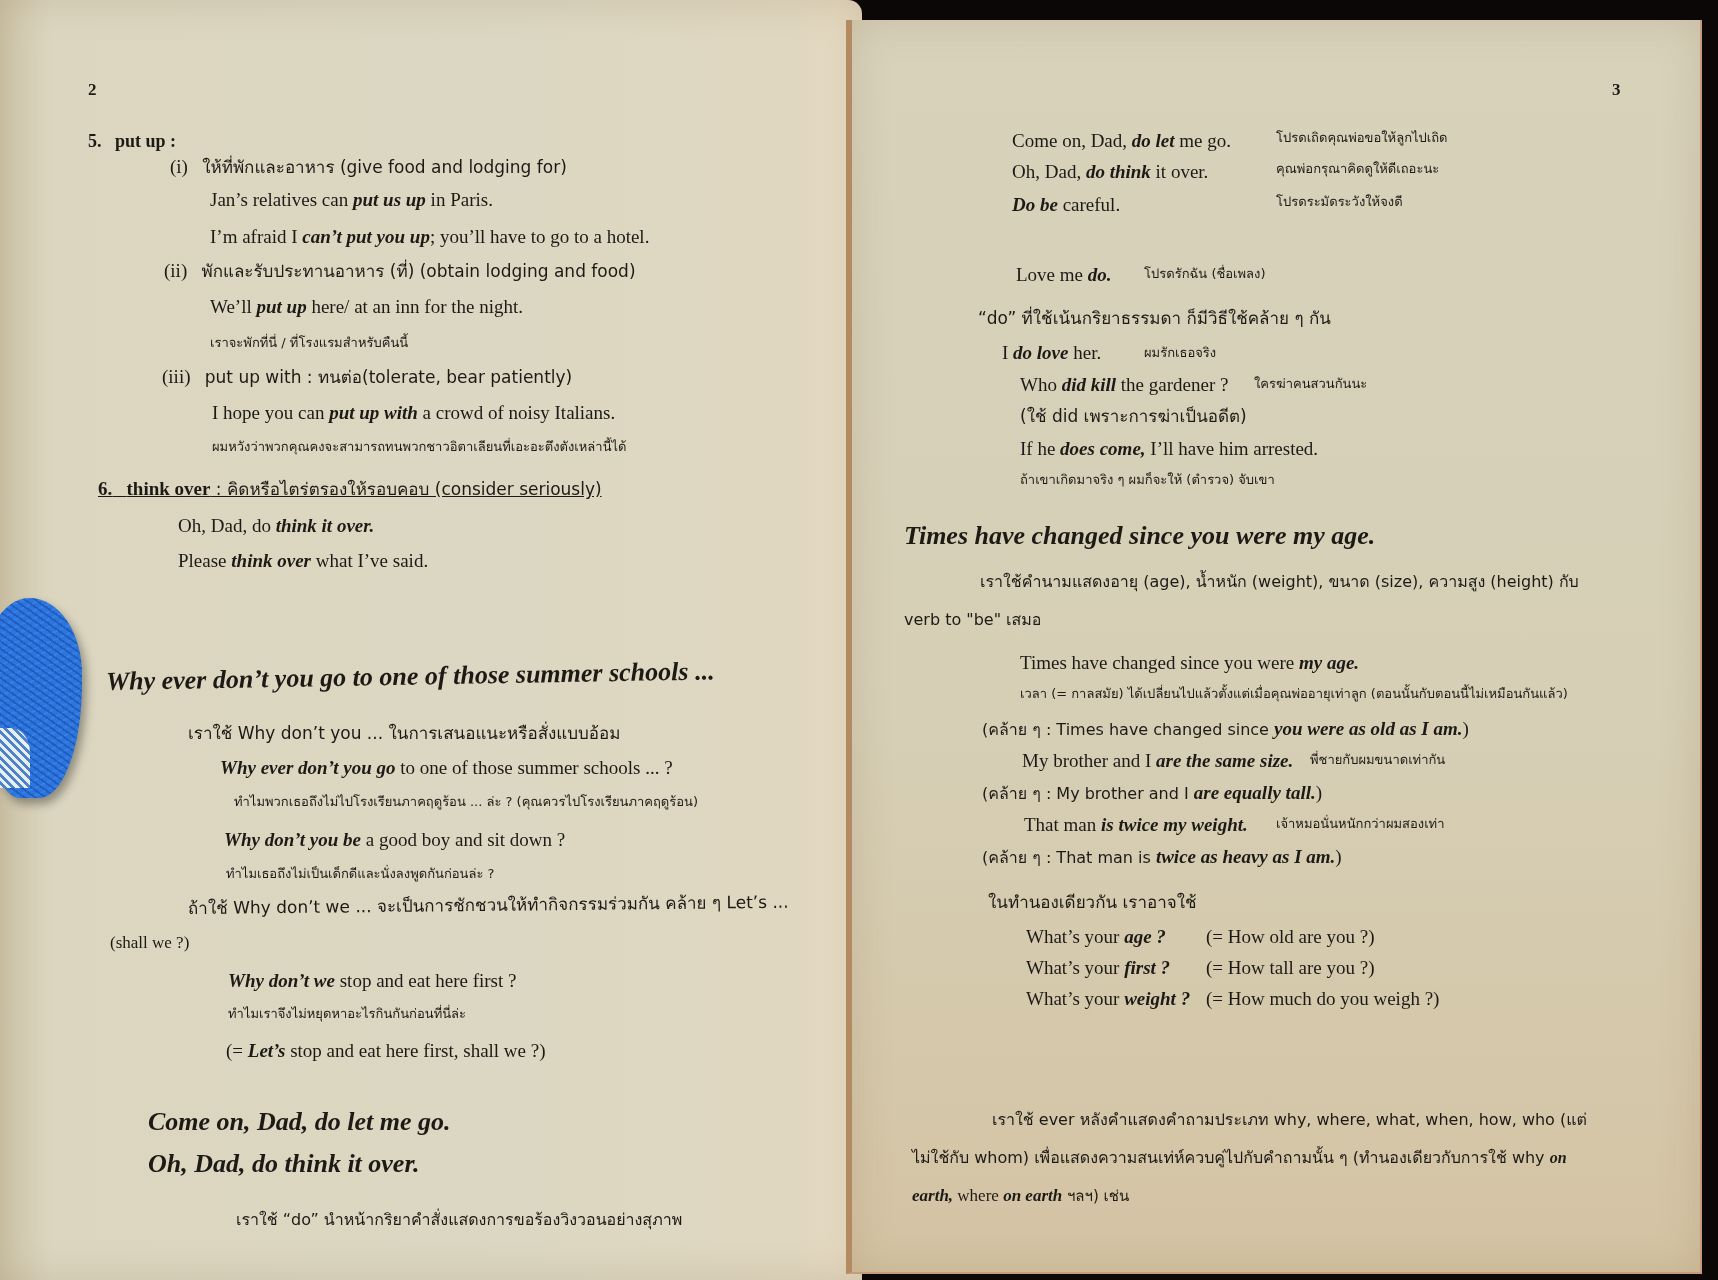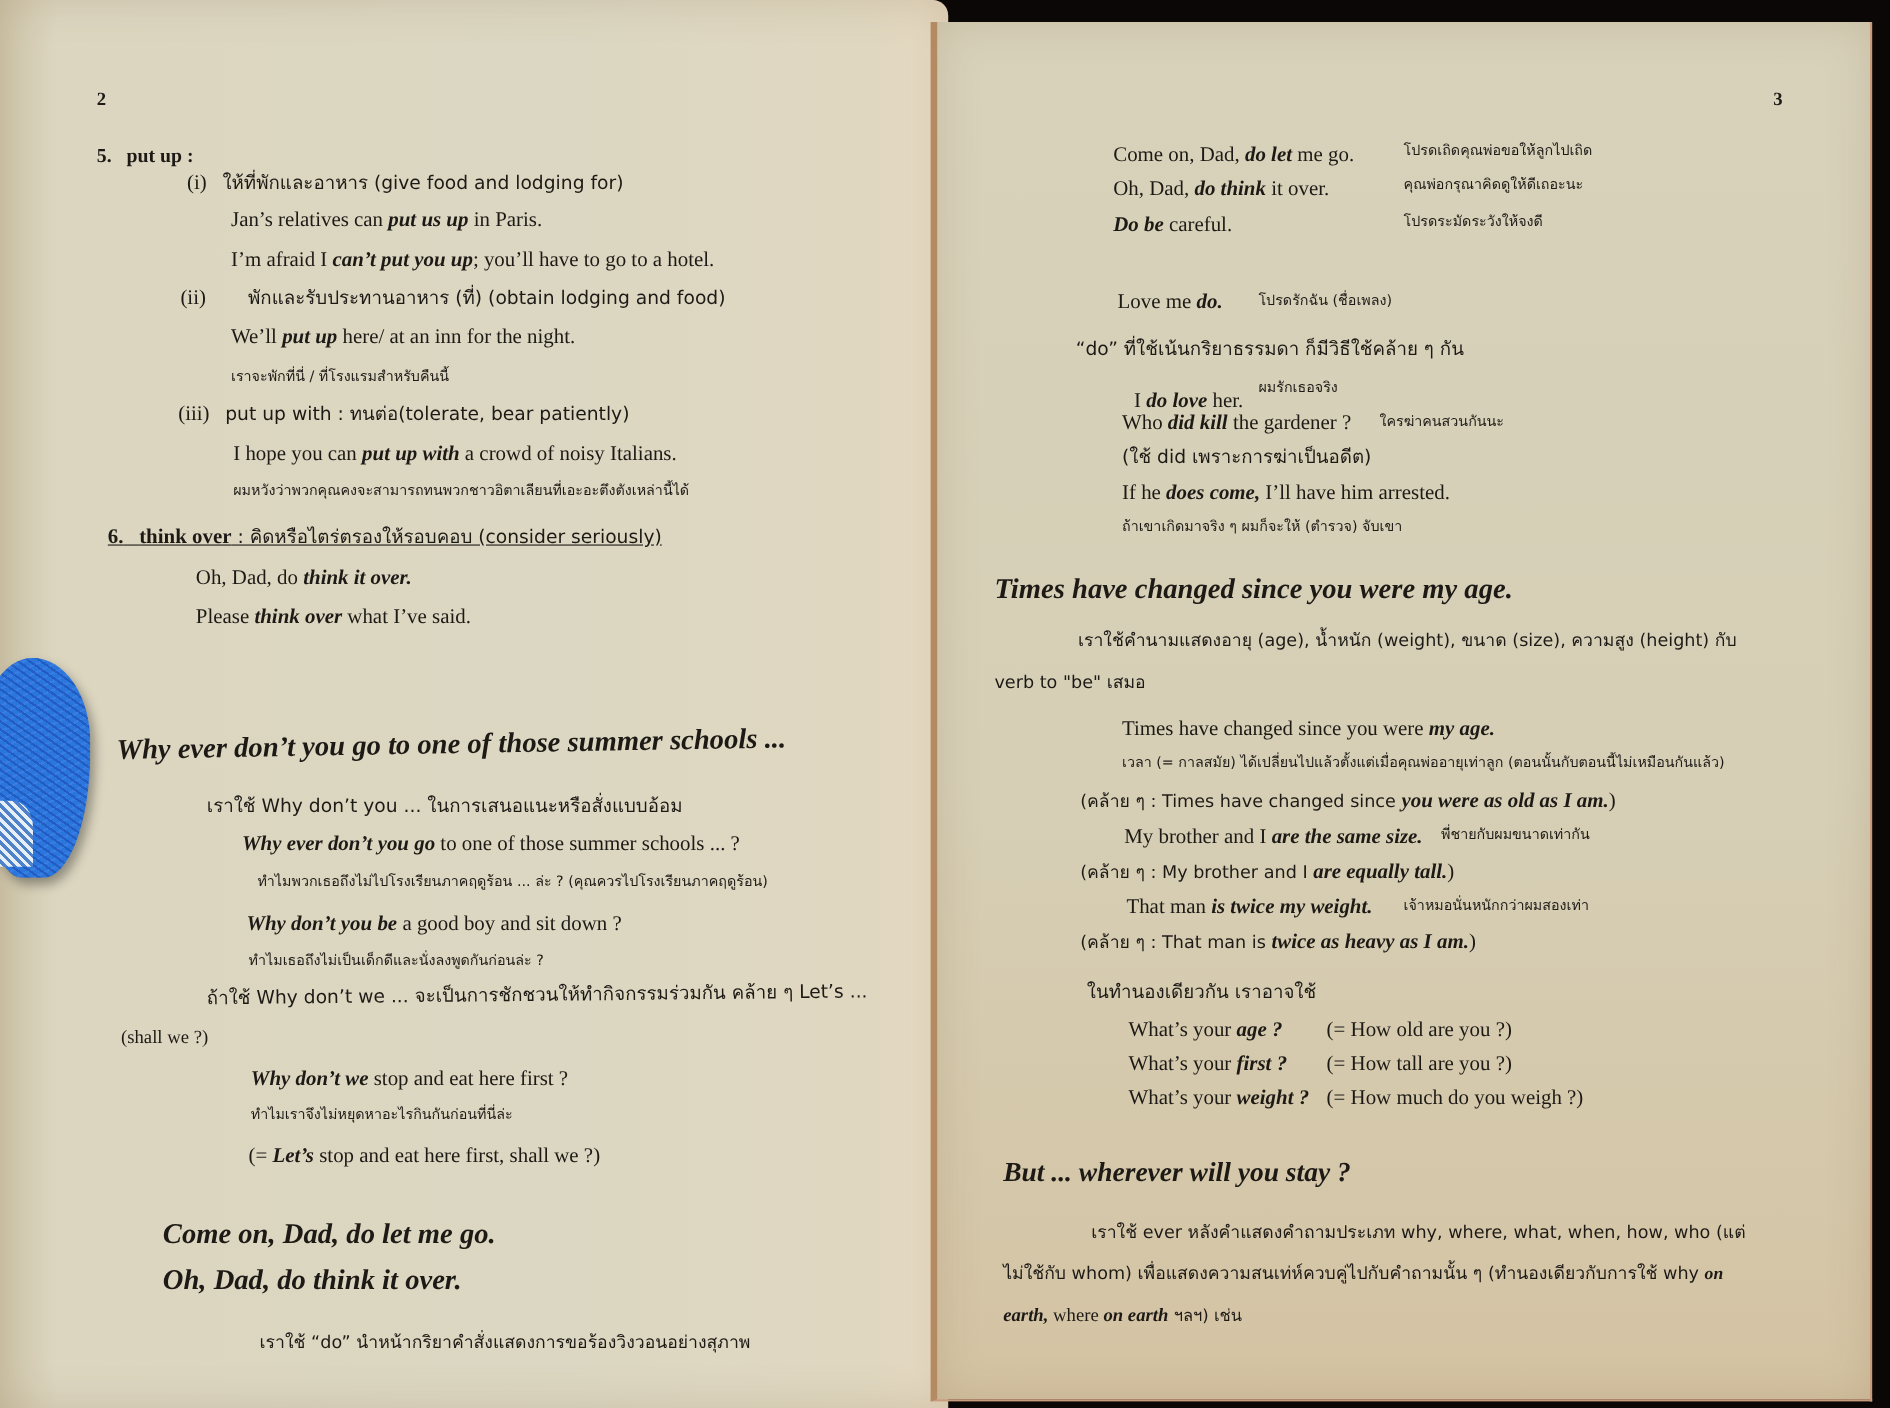--- a/index.html
+++ b/index.html
@@ -70,21 +70,21 @@
 
   <div class="txt" style="left:170px;top:156px;">
     <span>(i)</span>&nbsp;&nbsp;
     <span class="th" style="font-size:17px;">ให้ที่พักและอาหาร (give food and lodging for)</span>
   </div>
   <div class="txt" style="left:210px;top:189px;"><span>Jan’s relatives can </span><span class="bi">put us up</span><span> in Paris.</span></div>
   <div class="txt" style="left:210px;top:226px;"><span>I’m afraid I </span><span class="bi">can’t put you up</span><span>; you’ll have to go to a hotel.</span></div>
 
   <div class="txt" style="left:164px;top:260px;">
     <span>(ii)</span>&nbsp;&nbsp;
-    <span class="th" style="font-size:17px;margin-left:24px;">พักและรับประทานอาหาร (ที่) (obtain lodging and food)</span>
+    <span class="th" style="font-size:17px;">พักและรับประทานอาหาร (ที่) (obtain lodging and food)</span>
   </div>
   <div class="txt" style="left:210px;top:296px;"><span>We’ll </span><span class="bi">put up</span><span> here/ at an inn for the night.</span></div>
   <div class="txt th-sm" style="left:210px;top:335px;">เราจะพักที่นี่ / ที่โรงแรมสำหรับคืนนี้</div>
 
   <div class="txt" style="left:162px;top:366px;">
     <span>(iii)</span>&nbsp;&nbsp;
     <span class="th" style="font-size:17px;">put up with :  ทนต่อ(tolerate, bear patiently)</span>
   </div>
   <div class="txt" style="left:212px;top:402px;"><span>I hope you can </span><span class="bi">put up with</span><span> a crowd of noisy Italians.</span></div>
   <div class="txt th-sm" style="left:212px;top:439px;">ผมหวังว่าพวกคุณคงจะสามารถทนพวกชาวอิตาเลียนที่เอะอะตึงตังเหล่านี้ได้</div>
@@ -124,21 +124,21 @@
   <div class="txt th-sm" style="left:424px;top:110px;">โปรดเถิดคุณพ่อขอให้ลูกไปเถิด</div>
   <div class="txt" style="left:160px;top:141px;"><span>Oh, Dad, </span><span class="bi">do think</span><span> it over.</span></div>
   <div class="txt th-sm" style="left:424px;top:141px;">คุณพ่อกรุณาคิดดูให้ดีเถอะนะ</div>
   <div class="txt" style="left:160px;top:174px;"><span class="bi">Do be</span><span> careful.</span></div>
   <div class="txt th-sm" style="left:424px;top:174px;">โปรดระมัดระวังให้จงดี</div>
 
   <div class="txt" style="left:164px;top:244px;"><span>Love me </span><span class="bi">do.</span></div>
   <div class="txt th-sm" style="left:292px;top:246px;">โปรดรักฉัน (ชื่อเพลง)</div>
 
   <div class="txt th" style="left:126px;top:288px;font-size:17px;">“do” ที่ใช้เน้นกริยาธรรมดา ก็มีวิธีใช้คล้าย ๆ กัน</div>
-  <div class="txt" style="left:179px;top:322px;margin-top:12px;"><span>I </span><span class="bi">do love</span><span> her.</span></div>
+  <div class="txt" style="left:150px;top:322px;"><span>I </span><span class="bi">do love</span><span> her.</span></div>
   <div class="txt th-sm" style="left:292px;top:325px;">ผมรักเธอจริง</div>
   <div class="txt" style="left:168px;top:354px;"><span>Who </span><span class="bi">did kill</span><span> the gardener ?</span></div>
   <div class="txt th-sm" style="left:402px;top:356px;">ใครฆ่าคนสวนกันนะ</div>
   <div class="txt th" style="left:168px;top:386px;font-size:17px;">(ใช้ did  เพราะการฆ่าเป็นอดีต)</div>
   <div class="txt" style="left:168px;top:418px;"><span>If he </span><span class="bi">does come,</span><span>  I’ll have him arrested.</span></div>
   <div class="txt th-sm" style="left:168px;top:452px;">ถ้าเขาเกิดมาจริง ๆ  ผมก็จะให้ (ตำรวจ) จับเขา</div>
 
   <div class="txt h-italic" style="left:52px;top:500px;">Times have changed since you were my age.</div>
 
   <div class="txt th" style="left:128px;top:552px;font-size:16px;">เราใช้คำนามแสดงอายุ (age),  น้ำหนัก (weight),  ขนาด (size),  ความสูง (height)  กับ</div>
@@ -155,18 +155,17 @@
   <div class="txt" style="left:130px;top:826px;"><span class="th" style="font-size:16px;">(คล้าย ๆ :  That man is </span><span class="bi">twice as heavy as I am.</span><span>)</span></div>
 
   <div class="txt th" style="left:136px;top:872px;font-size:17px;">ในทำนองเดียวกัน  เราอาจใช้</div>
   <div class="txt" style="left:174px;top:906px;"><span>What’s your </span><span class="bi">age ?</span></div>
   <div class="txt" style="left:354px;top:906px;">(= How old are you ?)</div>
   <div class="txt" style="left:174px;top:937px;"><span>What’s your </span><span class="bi">first ?</span></div>
   <div class="txt" style="left:354px;top:937px;">(= How tall are you ?)</div>
   <div class="txt" style="left:174px;top:968px;"><span>What’s your </span><span class="bi">weight ?</span></div>
   <div class="txt" style="left:354px;top:968px;">(= How much do you weigh ?)</div>
 
-  <div class="txt h-italic" style="left:60px;top:1032px;font-size:25px;">But ... wherever will you stay ?</div>
 
   <div class="txt th" style="left:140px;top:1090px;font-size:16px;">เราใช้  ever  หลังคำแสดงคำถามประเภท  why, where, what, when, how, who  (แต่</div>
   <div class="txt th" style="left:60px;top:1128px;font-size:16px;"><span>ไม่ใช้กับ  whom)  เพื่อแสดงความสนเท่ห์ควบคู่ไปกับคำถามนั้น ๆ  (ทำนองเดียวกับการใช้  why </span><span class="bi" style="font-family:'Liberation Serif',serif;">on</span></div>
   <div class="txt" style="left:60px;top:1166px;font-size:17px;"><span class="bi">earth,</span><span> where </span><span class="bi">on earth</span><span class="th" style="font-size:15px;">  ฯลฯ)  เช่น</span></div>
 </div>
 
 </body></html>

